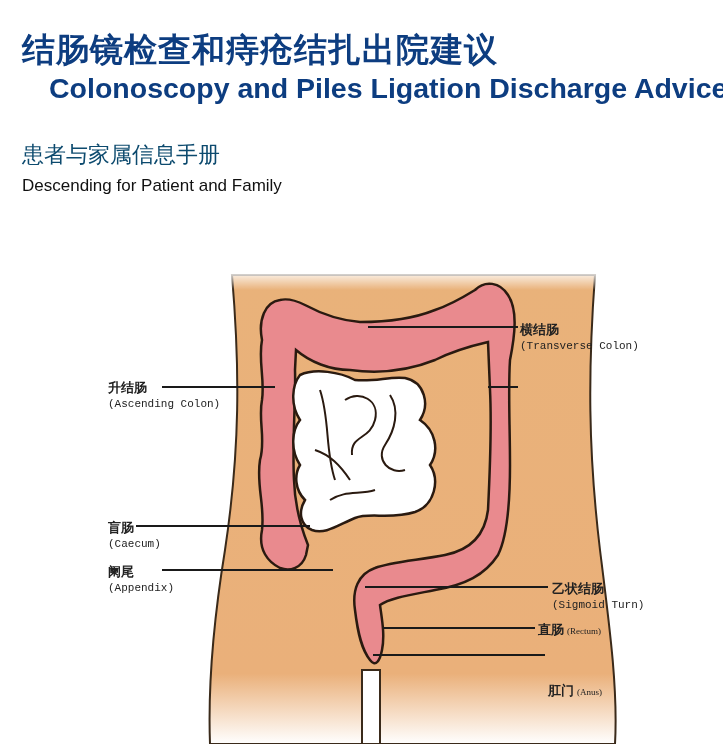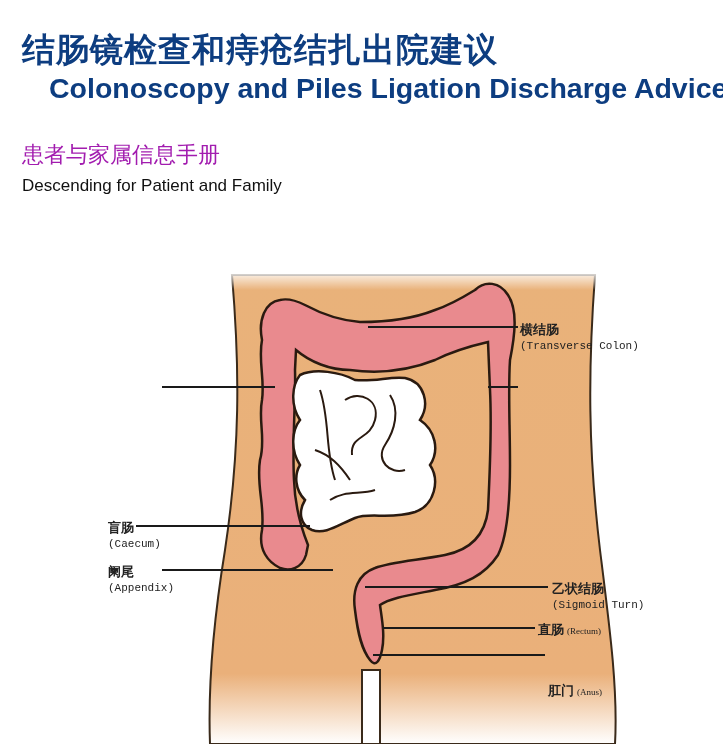--- a/index.html
+++ b/index.html
@@ -1,19 +1,19 @@
 <!DOCTYPE html>
 <html><head>
 <meta charset="utf-8">
 <style>
   html, body { margin:0; padding:0; background:#ffffff; }
   body { width:723px; height:744px; position:relative; overflow:hidden; font-family:"Liberation Sans", sans-serif; }
   .title-zh { position:absolute; left:22px; top:28px; font-size:33px; font-weight:bold; color:#0d3d80; font-family:"DejaVu Sans", sans-serif; letter-spacing:1px; white-space:nowrap; }
   .title-en { position:absolute; left:22px; top:72px; font-size:28.5px; font-weight:bold; color:#0d3d80; white-space:nowrap;margin-left:27px; }
-  .sub-zh { position:absolute; left:22px; top:140px; font-size:22px; color:#a21caf; font-family:"DejaVu Sans", sans-serif; white-space:nowrap; }
+  .sub-zh { position:absolute; left:22px; top:140px; font-size:22px; color:#0c4a6e; font-family:"DejaVu Sans", sans-serif; white-space:nowrap; }
   .sub-en { position:absolute; left:22px; top:176px; font-size:17px; color:#111; white-space:nowrap; }
   .diagram { position:absolute; left:90px; top:250px; width:560px; height:494px; }
   .lbl { position:absolute; white-space:nowrap; color:#222; }
   .lbl .zh { font-family:"DejaVu Serif", serif; font-size:13px; font-weight:bold;text-align:center; }
   .lbl .en { font-family:Liberation Mono, monospace; font-size:11px; display:block; margin-top:1px; }
   .lbl .en-inline { font-family:Liberation Serif, serif; font-size:9px; margin-left:3px; }
 </style>
 </head>
 <body>
 
@@ -57,20 +57,24 @@
       <line x1="275" y1="337" x2="458" y2="337"></line>
       <line x1="293" y1="378" x2="445" y2="378"></line>
       <line x1="283" y1="405" x2="455" y2="405"></line>
     </g>
   </svg>
 
   <div class="lbl" style="left:430px; top:70px;">
     <span class="zh">横结肠</span>
     <span class="en">(Transverse Colon)</span>
   </div>
+  <div class="lbl" style="left:18px; top:128px;">
+    <span class="zh">升结肠</span>
+    <span class="en">(Ascending Colon)</span>
+  </div>
   <div class="lbl" style="left:18px; top:268px;">
     <span class="zh">盲肠</span>
     <span class="en">(Caecum)</span>
   </div>
   <div class="lbl" style="left:18px; top:312px;">
     <span class="zh">阑尾</span>
     <span class="en">(Appendix)</span>
   </div>
   <div class="lbl" style="left:462px; top:329px;">
     <span class="zh">乙状结肠</span>

